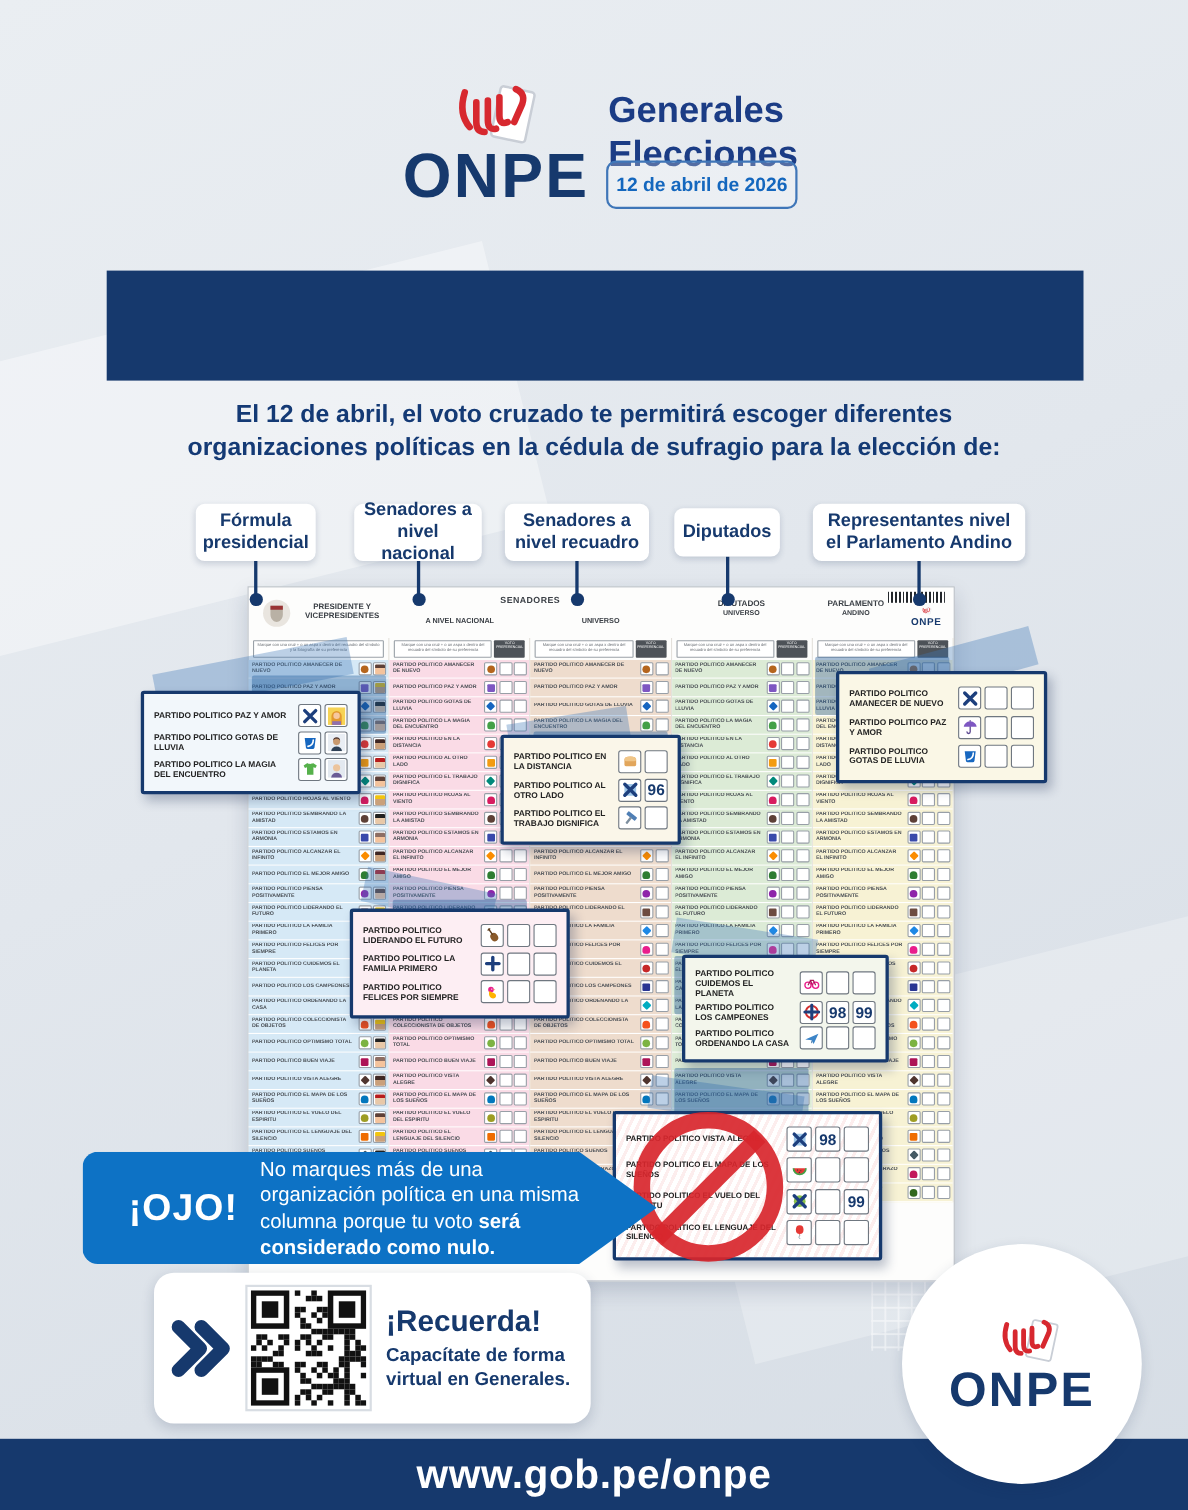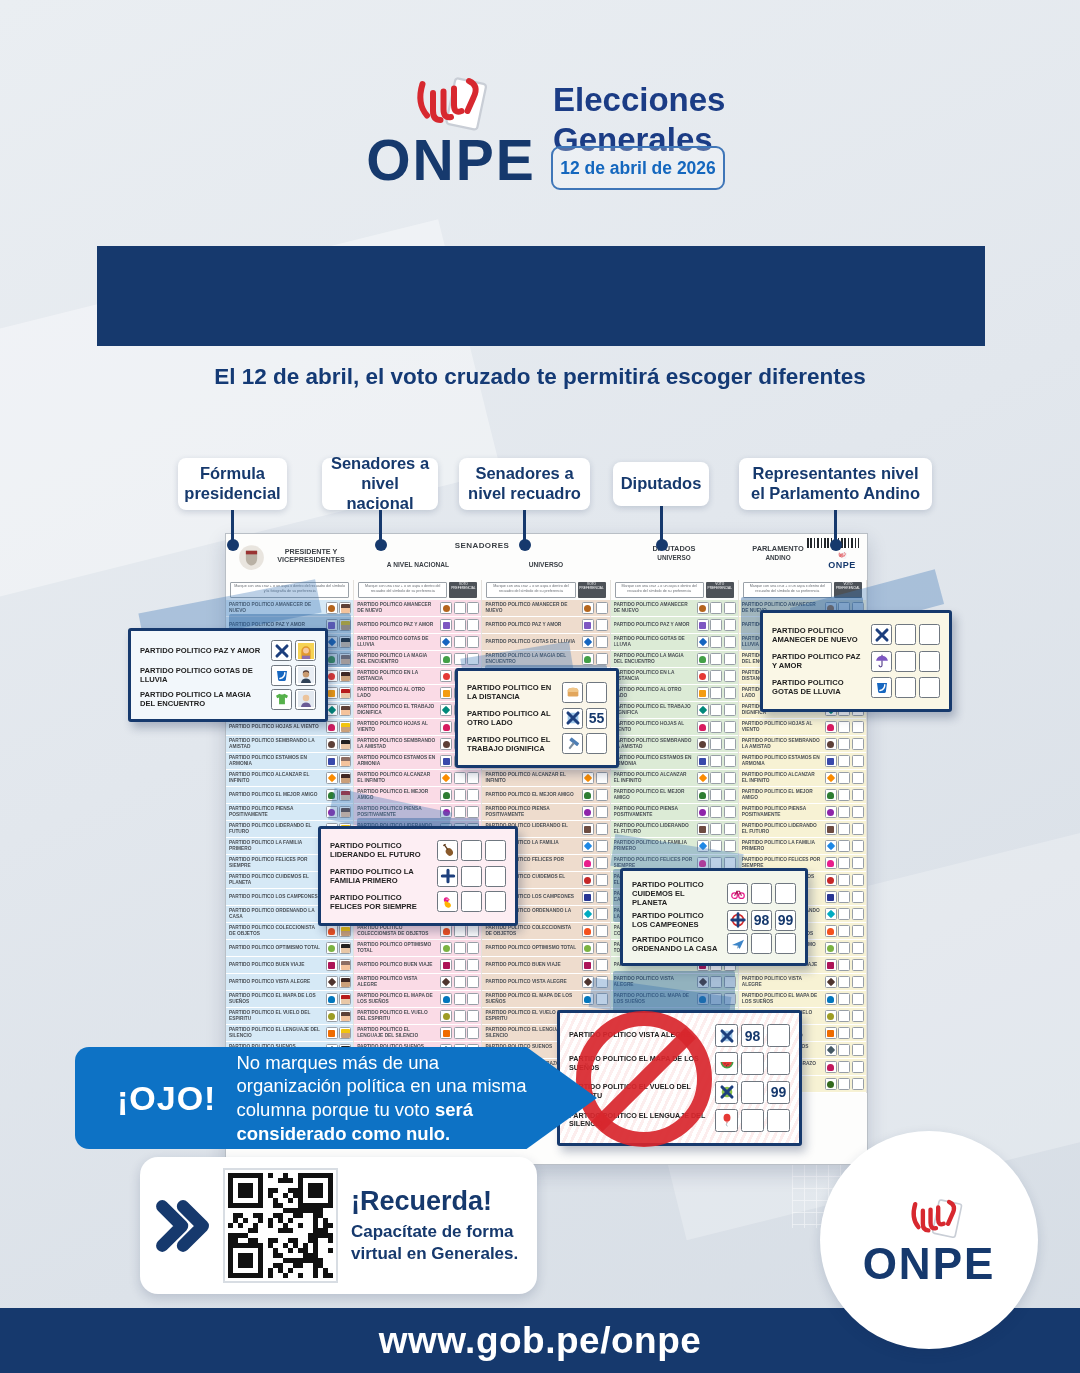--- a/index.html
+++ b/index.html
@@ -164,28 +164,29 @@
   <div class="deco deco2"></div>
   <div class="checker"></div>
 
   <div class="brand">
     <svg class="hand-lg">
         <use href="#hand"></use>
       </svg>
     <div class="brand-text">ONPE</div>
   </div>
   <div class="ev-title">
+    <div>Generales</div>
     <div>Elecciones</div>
-    <div>Generales</div>
   </div>
   <div class="date-badge">12 de abril de 2026</div>
 
   <div class="title-shadow"></div>
   <p class="intro">
     <span>El 12 de abril, el voto cruzado te permitirá escoger diferentes</span><br>
+    <span>organizaciones políticas en la cédula de sufragio para la elección de:</span>
   </p>
 
   <div class="elabel el-0">Fórmula presidencial</div>
   <div class="elabel el-1">Senadores a nivel nacional</div>
   <div class="elabel el-2">Senadores a nivel recuadro</div>
   <div class="elabel el-3">Diputados</div>
   <div class="elabel el-4">Representantes nivel el Parlamento Andino</div>
   <div class="conn cn-0"></div>
   <div class="conn cn-1"></div>
   <div class="conn cn-2"></div>
@@ -1486,21 +1487,21 @@
           <div class="cbx"></div>
         </div>
         <div class="crow">
           <div class="cname">PARTIDO POLITICO AL OTRO LADO</div>
           <div class="cbx">
             <svg viewBox="0 0 24 24">
               <rect x="4" y="4" width="16" height="16" rx="2" fill="#9fc6e8"></rect>
               <path d="M4.5 4.5 19.5 19.5 M19.5 4.5 4.5 19.5" stroke="#1d3f7d" stroke-width="4.6" stroke-linecap="round" fill="none"></path>
             </svg>
           </div>
-          <div class="cbx num">55</div>
+          <div class="cbx num">96</div>
         </div>
         <div class="crow">
           <div class="cname">PARTIDO POLITICO EL TRABAJO DIGNIFICA</div>
           <div class="cbx">
             <svg viewBox="0 0 24 24">
               <g transform="rotate(38 12 12)">
                 <rect x="4" y="5.5" width="15" height="5.5" rx="1.2" fill="#4f7fb5"></rect>
                 <rect x="10.4" y="10" width="3.2" height="11" rx="1" fill="#7d8e9e"></rect>
               </g>
             </svg>

